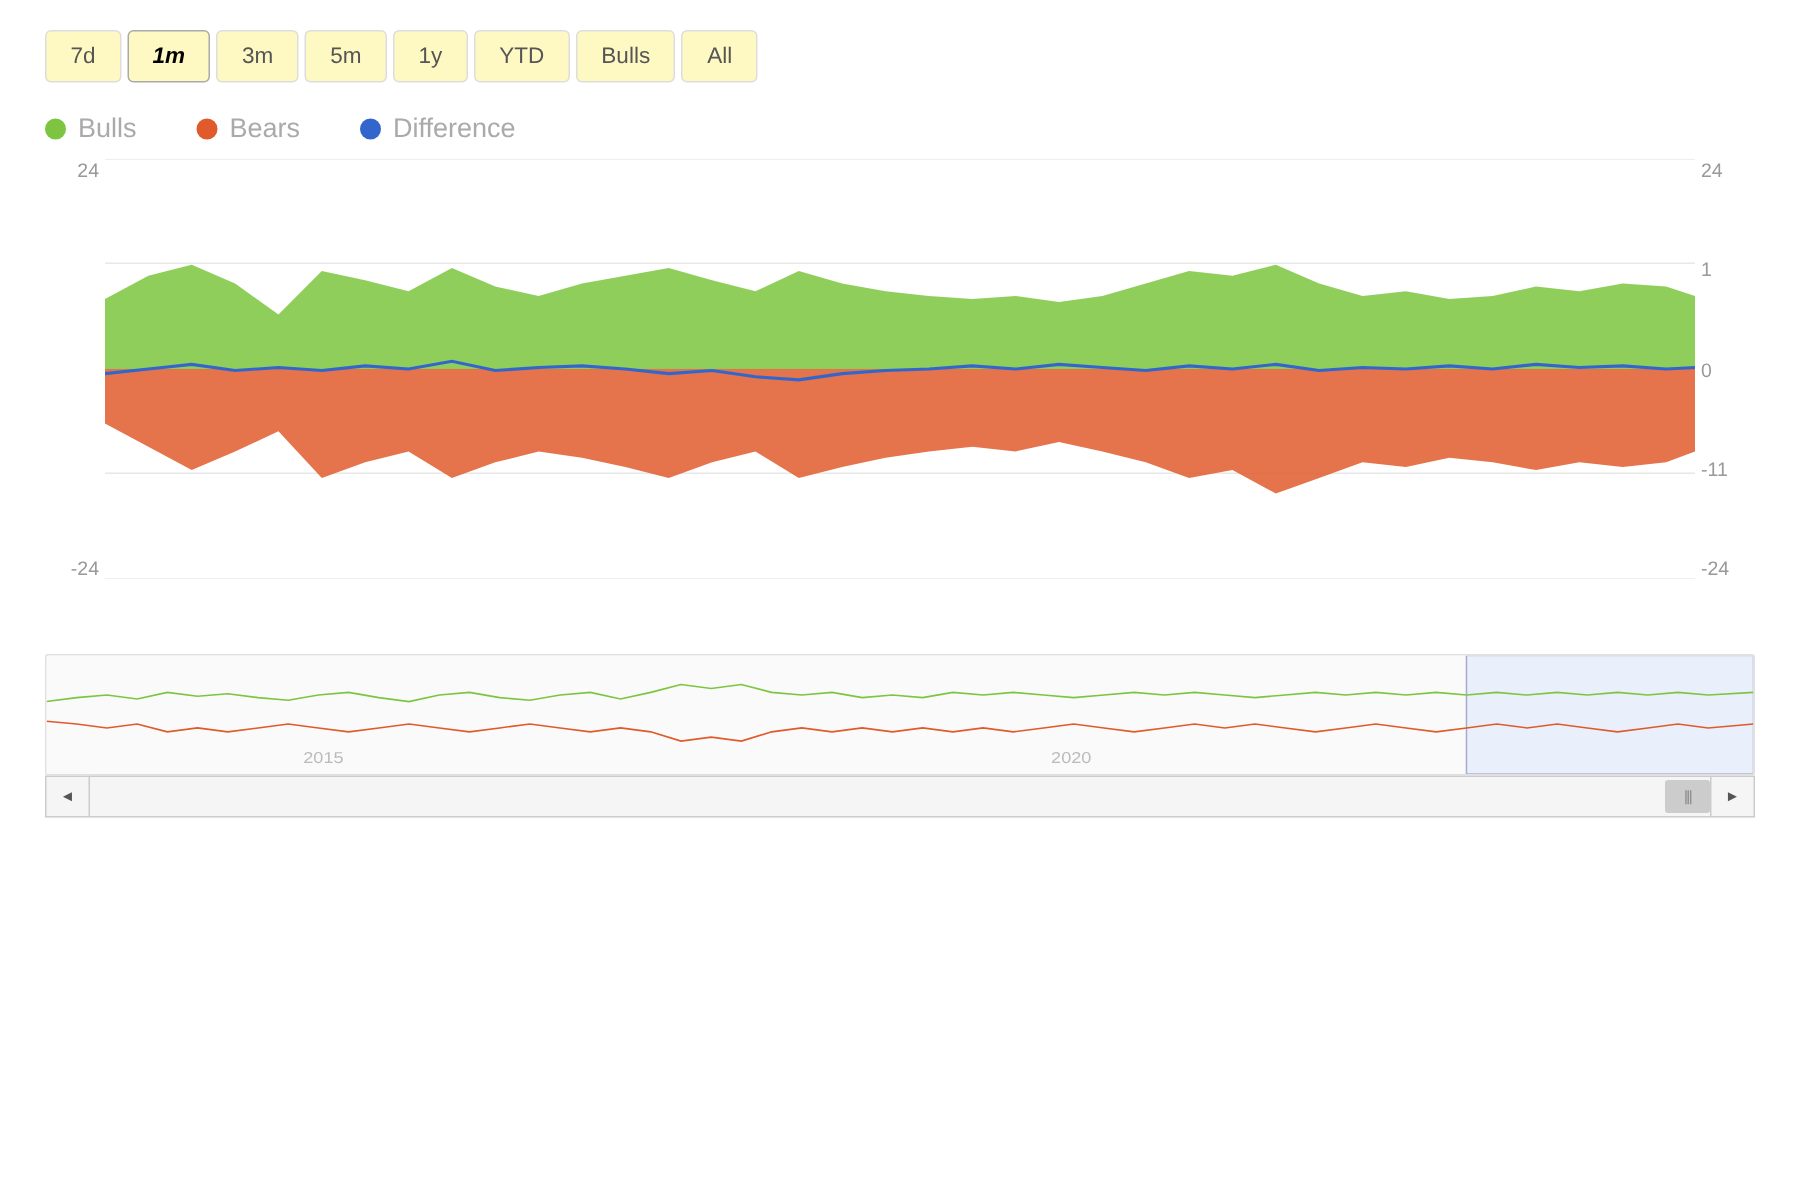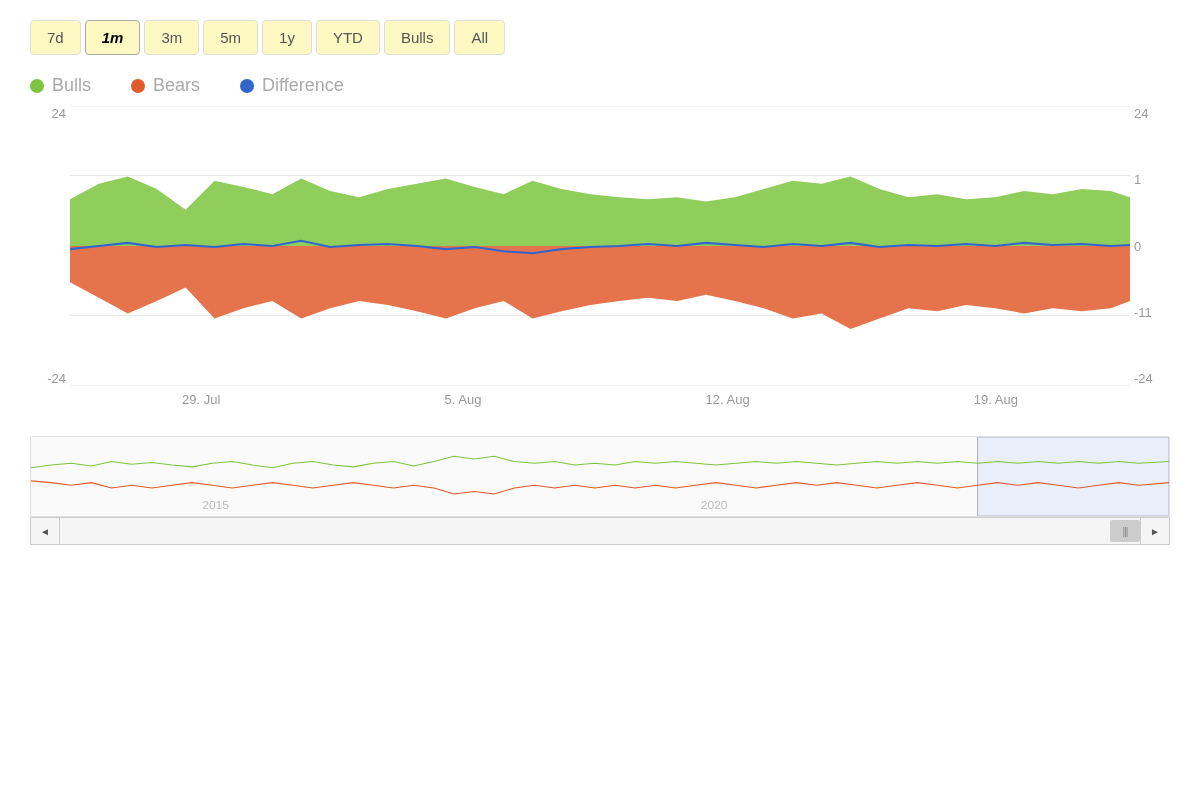--- a/index.html
+++ b/index.html
@@ -315,26 +315,20 @@
             960,135
             990,132
             1020,134
             1050,133
             1080,135
             1100,134
           "></polyline>
       </svg>
     </div>
 
-    <div class="x-axis">
-      <span class="x-label">29. Jul</span>
-      <span class="x-label">5. Aug</span>
-      <span class="x-label">12. Aug</span>
-      <span class="x-label">19. Aug</span>
-    </div>
   </div>
 
   <div class="overview-wrapper">
     <svg viewBox="0 0 1130 90" preserveAspectRatio="none" width="100%" height="100%" class="overview-svg">
 
       <rect x="0" y="0" width="1130" height="90" fill="#fafafa"></rect>
 
       <rect x="940" y="0" width="190" height="90" fill="rgba(200,220,255,0.3)" stroke="#aac" stroke-width="1"></rect>
 
       <polyline fill="none" stroke="#7dc540" stroke-width="1.2" points="

